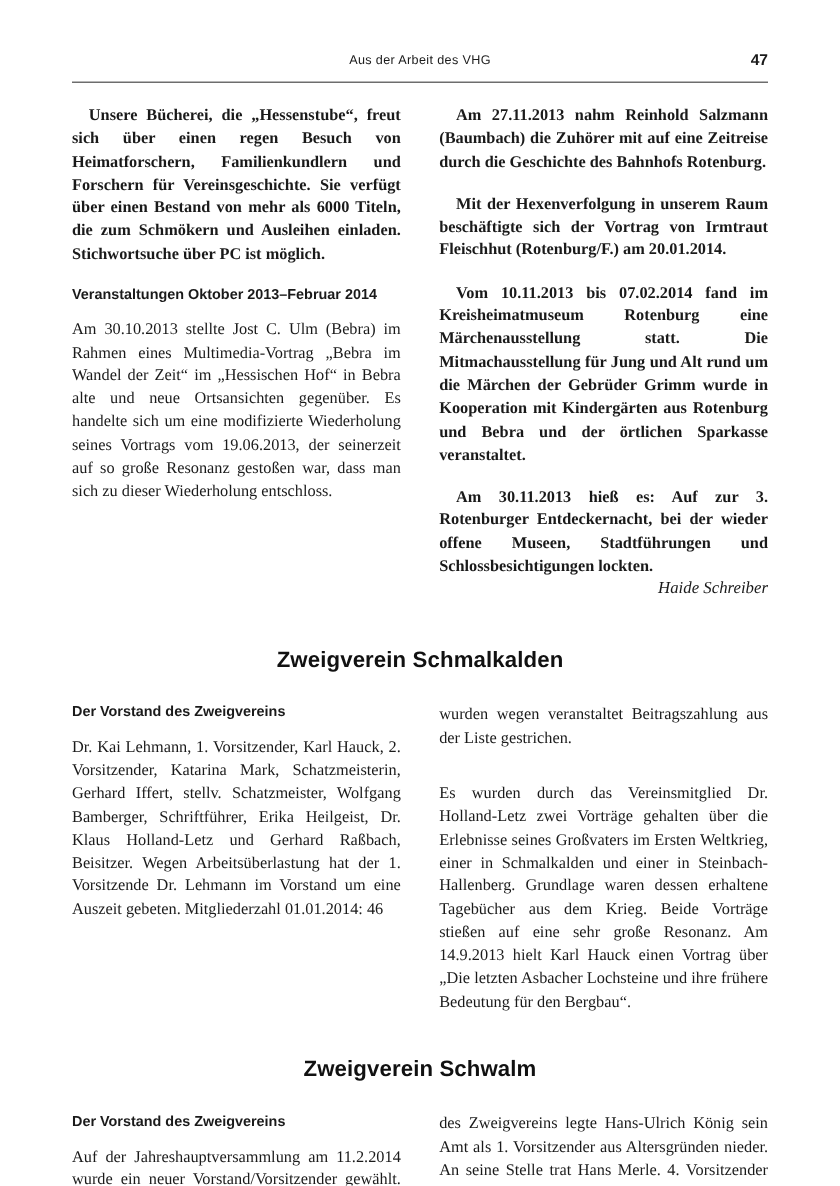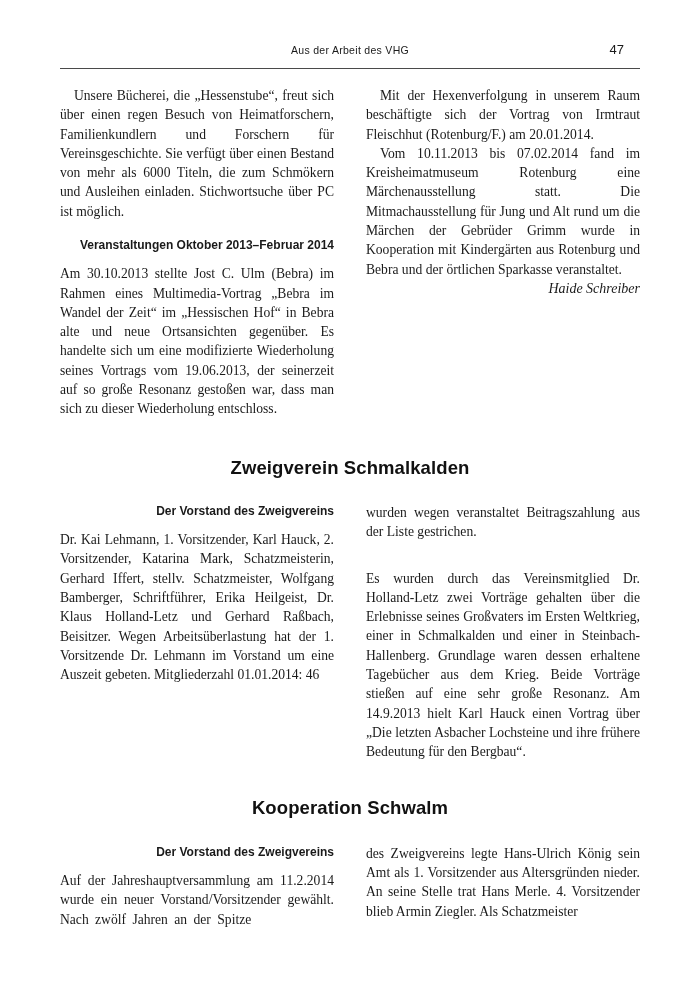--- a/index.html
+++ b/index.html
@@ -33,25 +33,25 @@
     left: 0;
     right: 0;
     text-align: center;
     font-family: "Liberation Sans", sans-serif;
     font-size: 10.5px;
     letter-spacing: 0.3px;
     color: #1a1a1a;
   }
   .header-pageno {
     position: absolute;
-    right: 16px;
+    right: 0;
     top: -2px;
     font-family: "Liberation Sans", sans-serif;
     font-size: 13px;
-    font-weight: normal;
+    font-weight: bold;
     color: #1a1a1a;
   }
   .rule {
     position: absolute;
     top: 68px;
     left: 60px;
     right: 60px;
     height: 1px;
     background: #4a4a4a;
   }
@@ -73,34 +73,35 @@
   p {
     margin: 0;
     font-size: 13.6px;
     line-height: 1.42;
     text-align: justify;
     text-justify: inter-word;
     hyphens: manual;
   }
   p.indent {
     text-indent: 14px;
+    font-weight: bold;
   }
   p + p {
-    margin-top: 0;
+    margin-top: 16px;
   }
   .gap-s { height: 11px; }
   .gap-m { height: 16px; }
   .gap-l { height: 22px; }
   .subhead {
     font-family: "Liberation Sans", sans-serif;
     font-size: 12px;
     font-weight: bold;
     line-height: 1.35;
     margin: 0;
-    text-align: right;
+    text-align: left;
   }
   .signature {
     text-align: right;
     font-style: italic;
     font-size: 14px;
     margin: 0;
   }
   .section-title {
     font-family: "Liberation Sans", sans-serif;
     font-size: 18.5px;
@@ -130,22 +131,24 @@
 
     <div class="cols">
       <div class="col">
         <p class="indent">Unsere Bücherei, die „Hessenstube“, freut sich über einen regen Besuch von Heimatforschern, Familienkundlern und Forschern für Vereinsgeschichte. Sie verfügt über einen Bestand von mehr als 6000 Titeln, die zum Schmökern und Ausleihen einladen. Stichwortsuche über PC ist möglich.</p>
         <div class="gap-m"></div>
         <p class="subhead">Veranstaltungen Oktober 2013–Februar 2014</p>
         <div class="gap-s"></div>
         <p>Am 30.10.2013 stellte Jost C. Ulm (Bebra) im Rahmen eines Multimedia-Vortrag „Bebra im Wandel der Zeit“ im „Hessischen Hof“ in Bebra alte und neue Ortsansichten gegenüber. Es handelte sich um eine modifizierte Wiederholung seines Vortrags vom 19.06.2013, der seinerzeit auf so große Resonanz gestoßen war, dass man sich zu dieser Wiederholung entschloss.</p>
       </div>
       <div class="col">
+        <p class="indent">Am 27.11.2013 nahm Reinhold Salzmann (Baumbach) die Zuhörer mit auf eine Zeitreise durch die Geschichte des Bahnhofs Rotenburg.</p>
         <p class="indent">Mit der Hexenverfolgung in unserem Raum beschäftigte sich der Vortrag von Irmtraut Fleischhut (Rotenburg/F.) am 20.01.2014.</p>
         <p class="indent">Vom 10.11.2013 bis 07.02.2014 fand im Kreisheimatmuseum Rotenburg eine Märchenausstellung statt. Die Mitmachausstellung für Jung und Alt rund um die Märchen der Gebrüder Grimm wurde in Kooperation mit Kindergärten aus Rotenburg und Bebra und der örtlichen Sparkasse veranstaltet.</p>
+        <p class="indent">Am 30.11.2013 hieß es: Auf zur 3. Rotenburger Entdeckernacht, bei der wieder offene Museen, Stadtführungen und Schlossbesichtigungen lockten.</p>
         <p class="signature">Haide Schreiber</p>
       </div>
     </div>
 
     <div class="gap-l"></div>
     <div style="height:14px"></div>
 
     <div class="section-block">
       <p class="section-title">Zweigverein Schmalkalden</p>
       <div class="gap-l"></div>
@@ -163,21 +166,21 @@
           <div class="gap-s"></div>
           <p>Es wurden durch das Vereinsmitglied Dr. Holland-Letz zwei Vorträge gehalten über die Erlebnisse seines Großvaters im Ersten Weltkrieg, einer in Schmalkalden und einer in Steinbach-Hallenberg. Grundlage waren dessen erhaltene Tagebücher aus dem Krieg. Beide Vorträge stießen auf eine sehr große Resonanz. Am 14.9.2013 hielt Karl Hauck einen Vortrag über „Die letzten Asbacher Lochsteine und ihre frühere Bedeutung für den Bergbau“.</p>
         </div>
       </div>
     </div>
 
     <div class="gap-l"></div>
     <div style="height:12px"></div>
 
     <div class="section-block">
-      <p class="section-title">Kooperation Schwalm</p>
+      <p class="section-title">Zweigverein Schwalm</p>
       <div class="gap-l"></div>
       <div class="cols">
         <div class="col">
           <p class="subhead">Der Vorstand des Zweigvereins</p>
           <div class="gap-s"></div>
           <p class="wide-space">Auf der Jahreshauptversammlung am 11.2.2014 wurde ein neuer Vorstand/Vorsitzender gewählt. Nach zwölf Jahren an der Spitze</p>
         </div>
         <div class="col">
           <p>des Zweigvereins legte Hans-Ulrich König sein Amt als 1. Vorsitzender aus Altersgründen nieder. An seine Stelle trat Hans Merle. 4. Vorsitzender blieb Armin Ziegler. Als Schatzmeister</p>
         </div>

